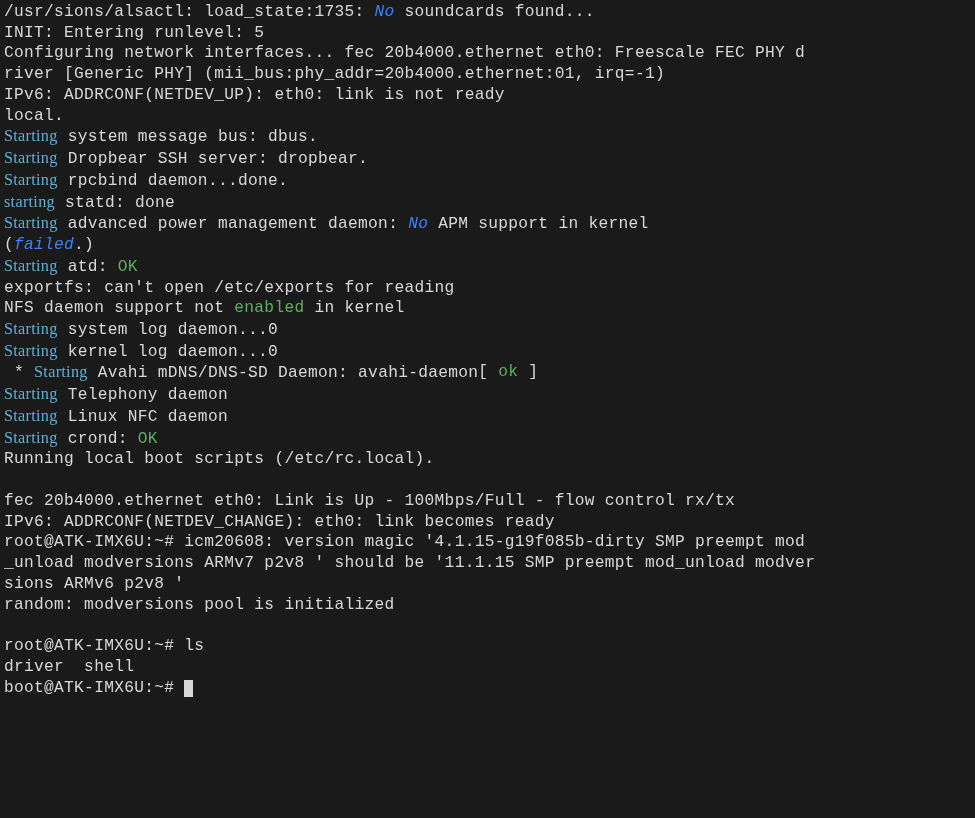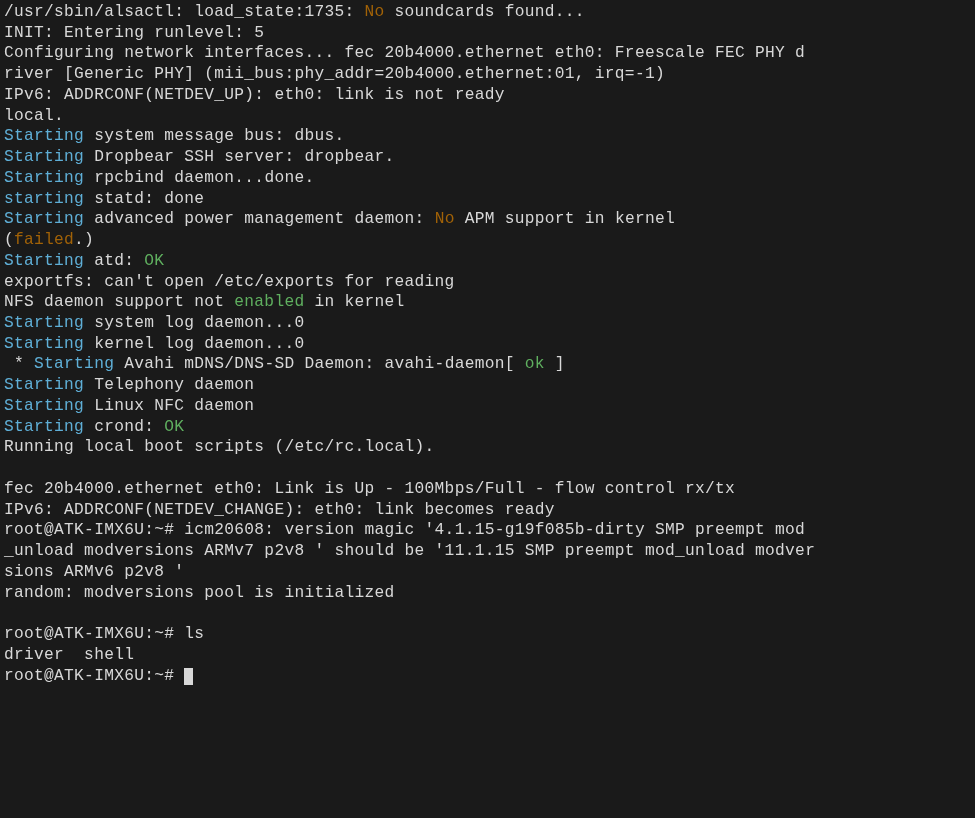--- a/index.html
+++ b/index.html
@@ -17,23 +17,25 @@
       width: 975px;
       height: 818px;
       overflow: hidden;
       letter-spacing: 0.3px;
     }
     .line {
       white-space: pre;
     }
     .cyan {
       color: #5fafd7;
+      font-family: Liberation Serif, serif;
     }
     .red {
-      color: #a16207;
+      color: #3b82f6;
+      font-style: italic;
     }
     .green {
       color: #5faf5f;
     }
     .white {
       color: #d8d8d8;
     }
     .cursor {
       display: inline-block;
       width: 9px;
@@ -42,21 +44,21 @@
       vertical-align: text-bottom;
     }
     .status-line {
       display: flex;
     }
   </style>
 </head>
 <body>
 
 <div id="terminal">
-    <div class="line"><span class="white">/usr/sbin/alsactl: load_state:1735: </span><span class="red">No</span><span class="white"> soundcards found...</span></div>
+    <div class="line"><span class="white">/usr/sions/alsactl: load_state:1735: </span><span class="red">No</span><span class="white"> soundcards found...</span></div>
     <div class="line"><span class="white">INIT: Entering runlevel: 5</span></div>
     <div class="line"><span class="white">Configuring network interfaces... fec 20b4000.ethernet eth0: Freescale FEC PHY d</span></div>
     <div class="line"><span class="white">river [Generic PHY] (mii_bus:phy_addr=20b4000.ethernet:01, irq=-1)</span></div>
     <div class="line"><span class="white">IPv6: ADDRCONF(NETDEV_UP): eth0: link is not ready</span></div>
     <div class="line"><span class="white">local.</span></div>
     <div class="line"><span class="cyan">Starting</span><span class="white"> system message bus: dbus.</span></div>
     <div class="line"><span class="cyan">Starting</span><span class="white"> Dropbear SSH server: dropbear.</span></div>
     <div class="line"><span class="cyan">Starting</span><span class="white"> rpcbind daemon...done.</span></div>
     <div class="line"><span class="cyan">starting</span><span class="white"> statd: done</span></div>
     <div class="line"><span class="cyan">Starting</span><span class="white"> advanced power management daemon: </span><span class="red">No</span><span class="white"> APM support in kernel</span></div>
@@ -74,14 +76,14 @@
     <div class="line"><span class="white"> </span></div>
     <div class="line"><span class="white">fec 20b4000.ethernet eth0: Link is Up - 100Mbps/Full - flow control rx/tx</span></div>
     <div class="line"><span class="white">IPv6: ADDRCONF(NETDEV_CHANGE): eth0: link becomes ready</span></div>
     <div class="line"><span class="white">root@ATK-IMX6U:~# icm20608: version magic '4.1.15-g19f085b-dirty SMP preempt mod</span></div>
     <div class="line"><span class="white">_unload modversions ARMv7 p2v8 ' should be '11.1.15 SMP preempt mod_unload modver</span></div>
     <div class="line"><span class="white">sions ARMv6 p2v8 '</span></div>
     <div class="line"><span class="white">random: modversions pool is initialized</span></div>
     <div class="line"><span class="white"> </span></div>
     <div class="line"><span class="white">root@ATK-IMX6U:~# ls</span></div>
     <div class="line"><span class="white">driver  shell</span></div>
-    <div class="line"><span class="white">root@ATK-IMX6U:~# </span><span class="cursor"></span></div>
+    <div class="line"><span class="white">boot@ATK-IMX6U:~# </span><span class="cursor"></span></div>
   </div>
 
 </body></html>

